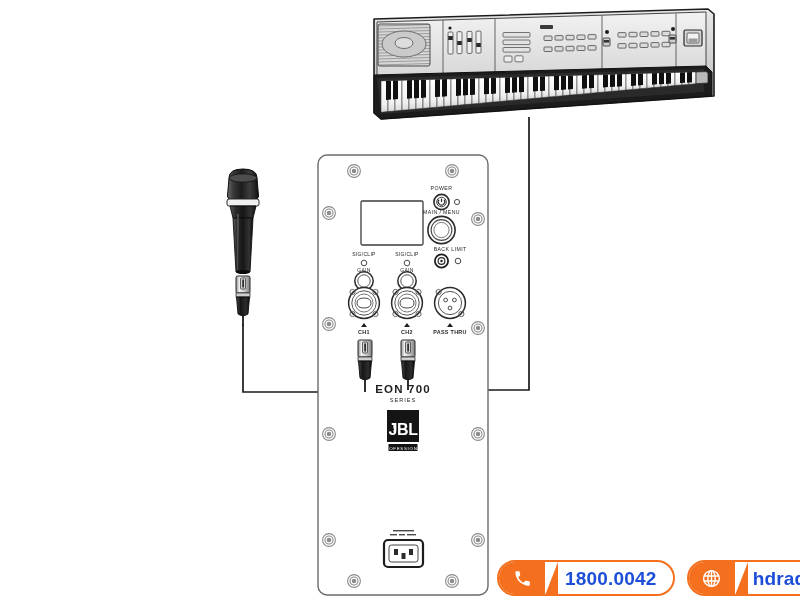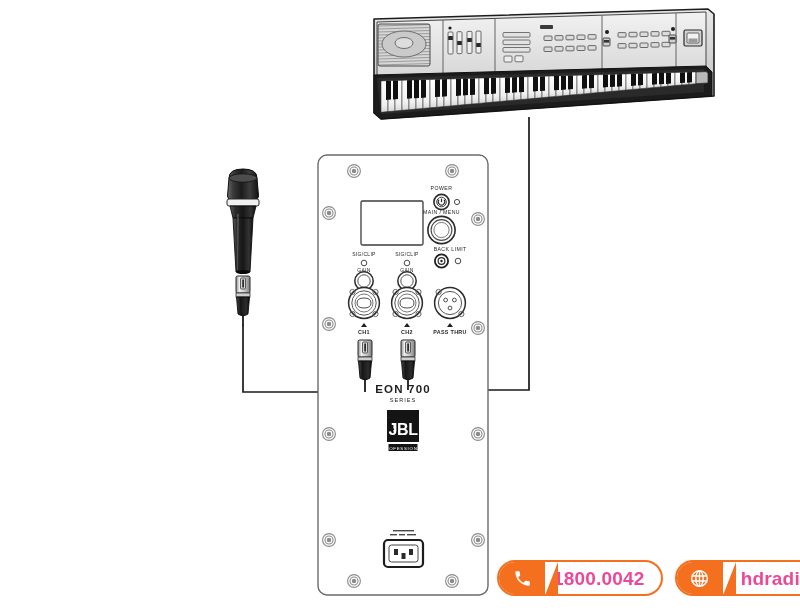--- a/index.html
+++ b/index.html
@@ -44,22 +44,22 @@
     content:"";
     position:absolute;
     right:-13px;top:0;
     width:0;height:0;
     border-style:solid;
     border-width:0 0 36px 14px;
     border-color:transparent transparent #f4701f transparent;
   }
   .pill .iconwrap svg{position:relative;z-index:2;display:block;}
   .pill .txt{
-    padding:0 16px 0 8px;
-    color:#ec4899;
+    padding:0 16px 0 20px;
+    color:#1d4ed8;
     font-size:19px;
     font-weight:bold;
     letter-spacing:.2px;
     white-space:nowrap;
     line-height:1;
   }
   .pill.web .txt{padding-left:18px;}
 </style>
 </head>
 <body>

